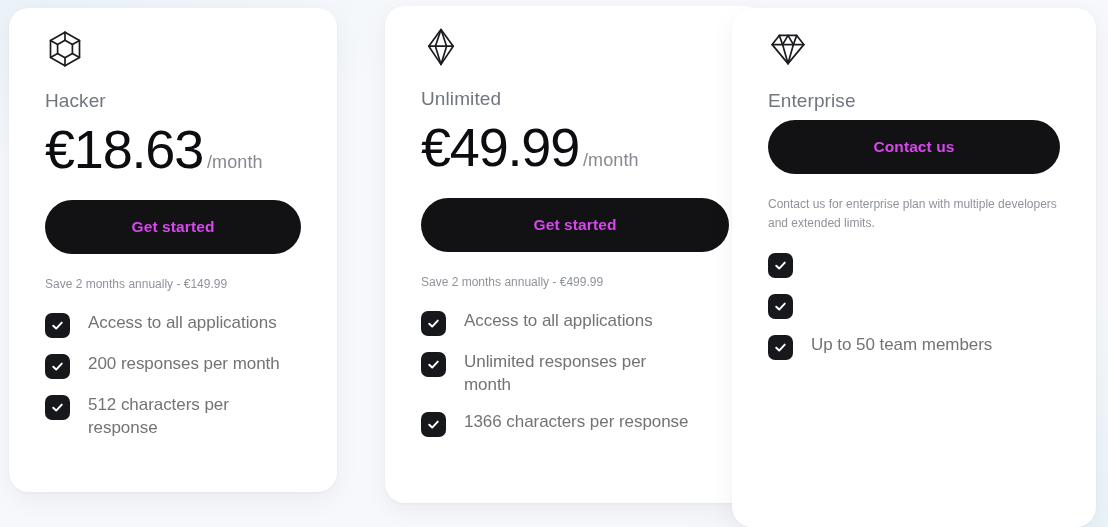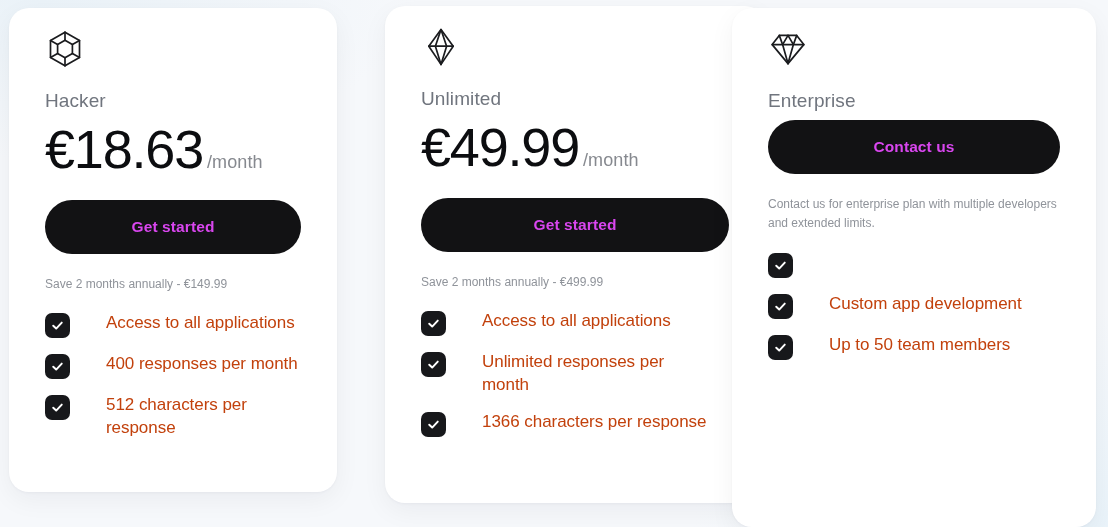--- a/index.html
+++ b/index.html
@@ -134,23 +134,23 @@
     background: #17181b;
     display: flex;
     align-items: center;
     justify-content: center;
     margin-top: 1px;
   }
   .check-box svg { display: block; }
 
   .feature-label {
     font-size: 17px;
-    color: #c2410c;
+    color: #737373;
     line-height: 1.32;
-    margin-left: 36px;
+    margin-left: 18px;
     font-weight: 400;
     letter-spacing: -0.05px;
   }
 </style>
 </head>
 <body>
 
 <div id="bg-tint-left"></div>
 <div id="bg-tint-right"></div>
 
@@ -190,21 +190,21 @@
             </svg>
         </span>
         <span class="feature-label">Access to all applications</span>
       </li>
       <li class="feature-item">
         <span class="check-box">
           <svg width="13" height="13" viewBox="0 0 14 14" fill="none" stroke="#ffffff" stroke-width="2.1" stroke-linecap="round" stroke-linejoin="round">
               <path d="M2.4 7.3 L5.6 10.3 L11.6 3.9"></path>
             </svg>
         </span>
-        <span class="feature-label">400 responses per month</span>
+        <span class="feature-label">200 responses per month</span>
       </li>
       <li class="feature-item">
         <span class="check-box">
           <svg width="13" height="13" viewBox="0 0 14 14" fill="none" stroke="#ffffff" stroke-width="2.1" stroke-linecap="round" stroke-linejoin="round">
               <path d="M2.4 7.3 L5.6 10.3 L11.6 3.9"></path>
             </svg>
         </span>
         <span class="feature-label">512 characters per response</span>
       </li>
     </ul>
@@ -287,21 +287,20 @@
               <path d="M2.4 7.3 L5.6 10.3 L11.6 3.9"></path>
             </svg>
         </span>
       </li>
       <li class="feature-item">
         <span class="check-box">
           <svg width="13" height="13" viewBox="0 0 14 14" fill="none" stroke="#ffffff" stroke-width="2.1" stroke-linecap="round" stroke-linejoin="round">
               <path d="M2.4 7.3 L5.6 10.3 L11.6 3.9"></path>
             </svg>
         </span>
-        <span class="feature-label">Custom app development</span>
       </li>
       <li class="feature-item">
         <span class="check-box">
           <svg width="13" height="13" viewBox="0 0 14 14" fill="none" stroke="#ffffff" stroke-width="2.1" stroke-linecap="round" stroke-linejoin="round">
               <path d="M2.4 7.3 L5.6 10.3 L11.6 3.9"></path>
             </svg>
         </span>
         <span class="feature-label">Up to 50 team members</span>
       </li>
     </ul>

